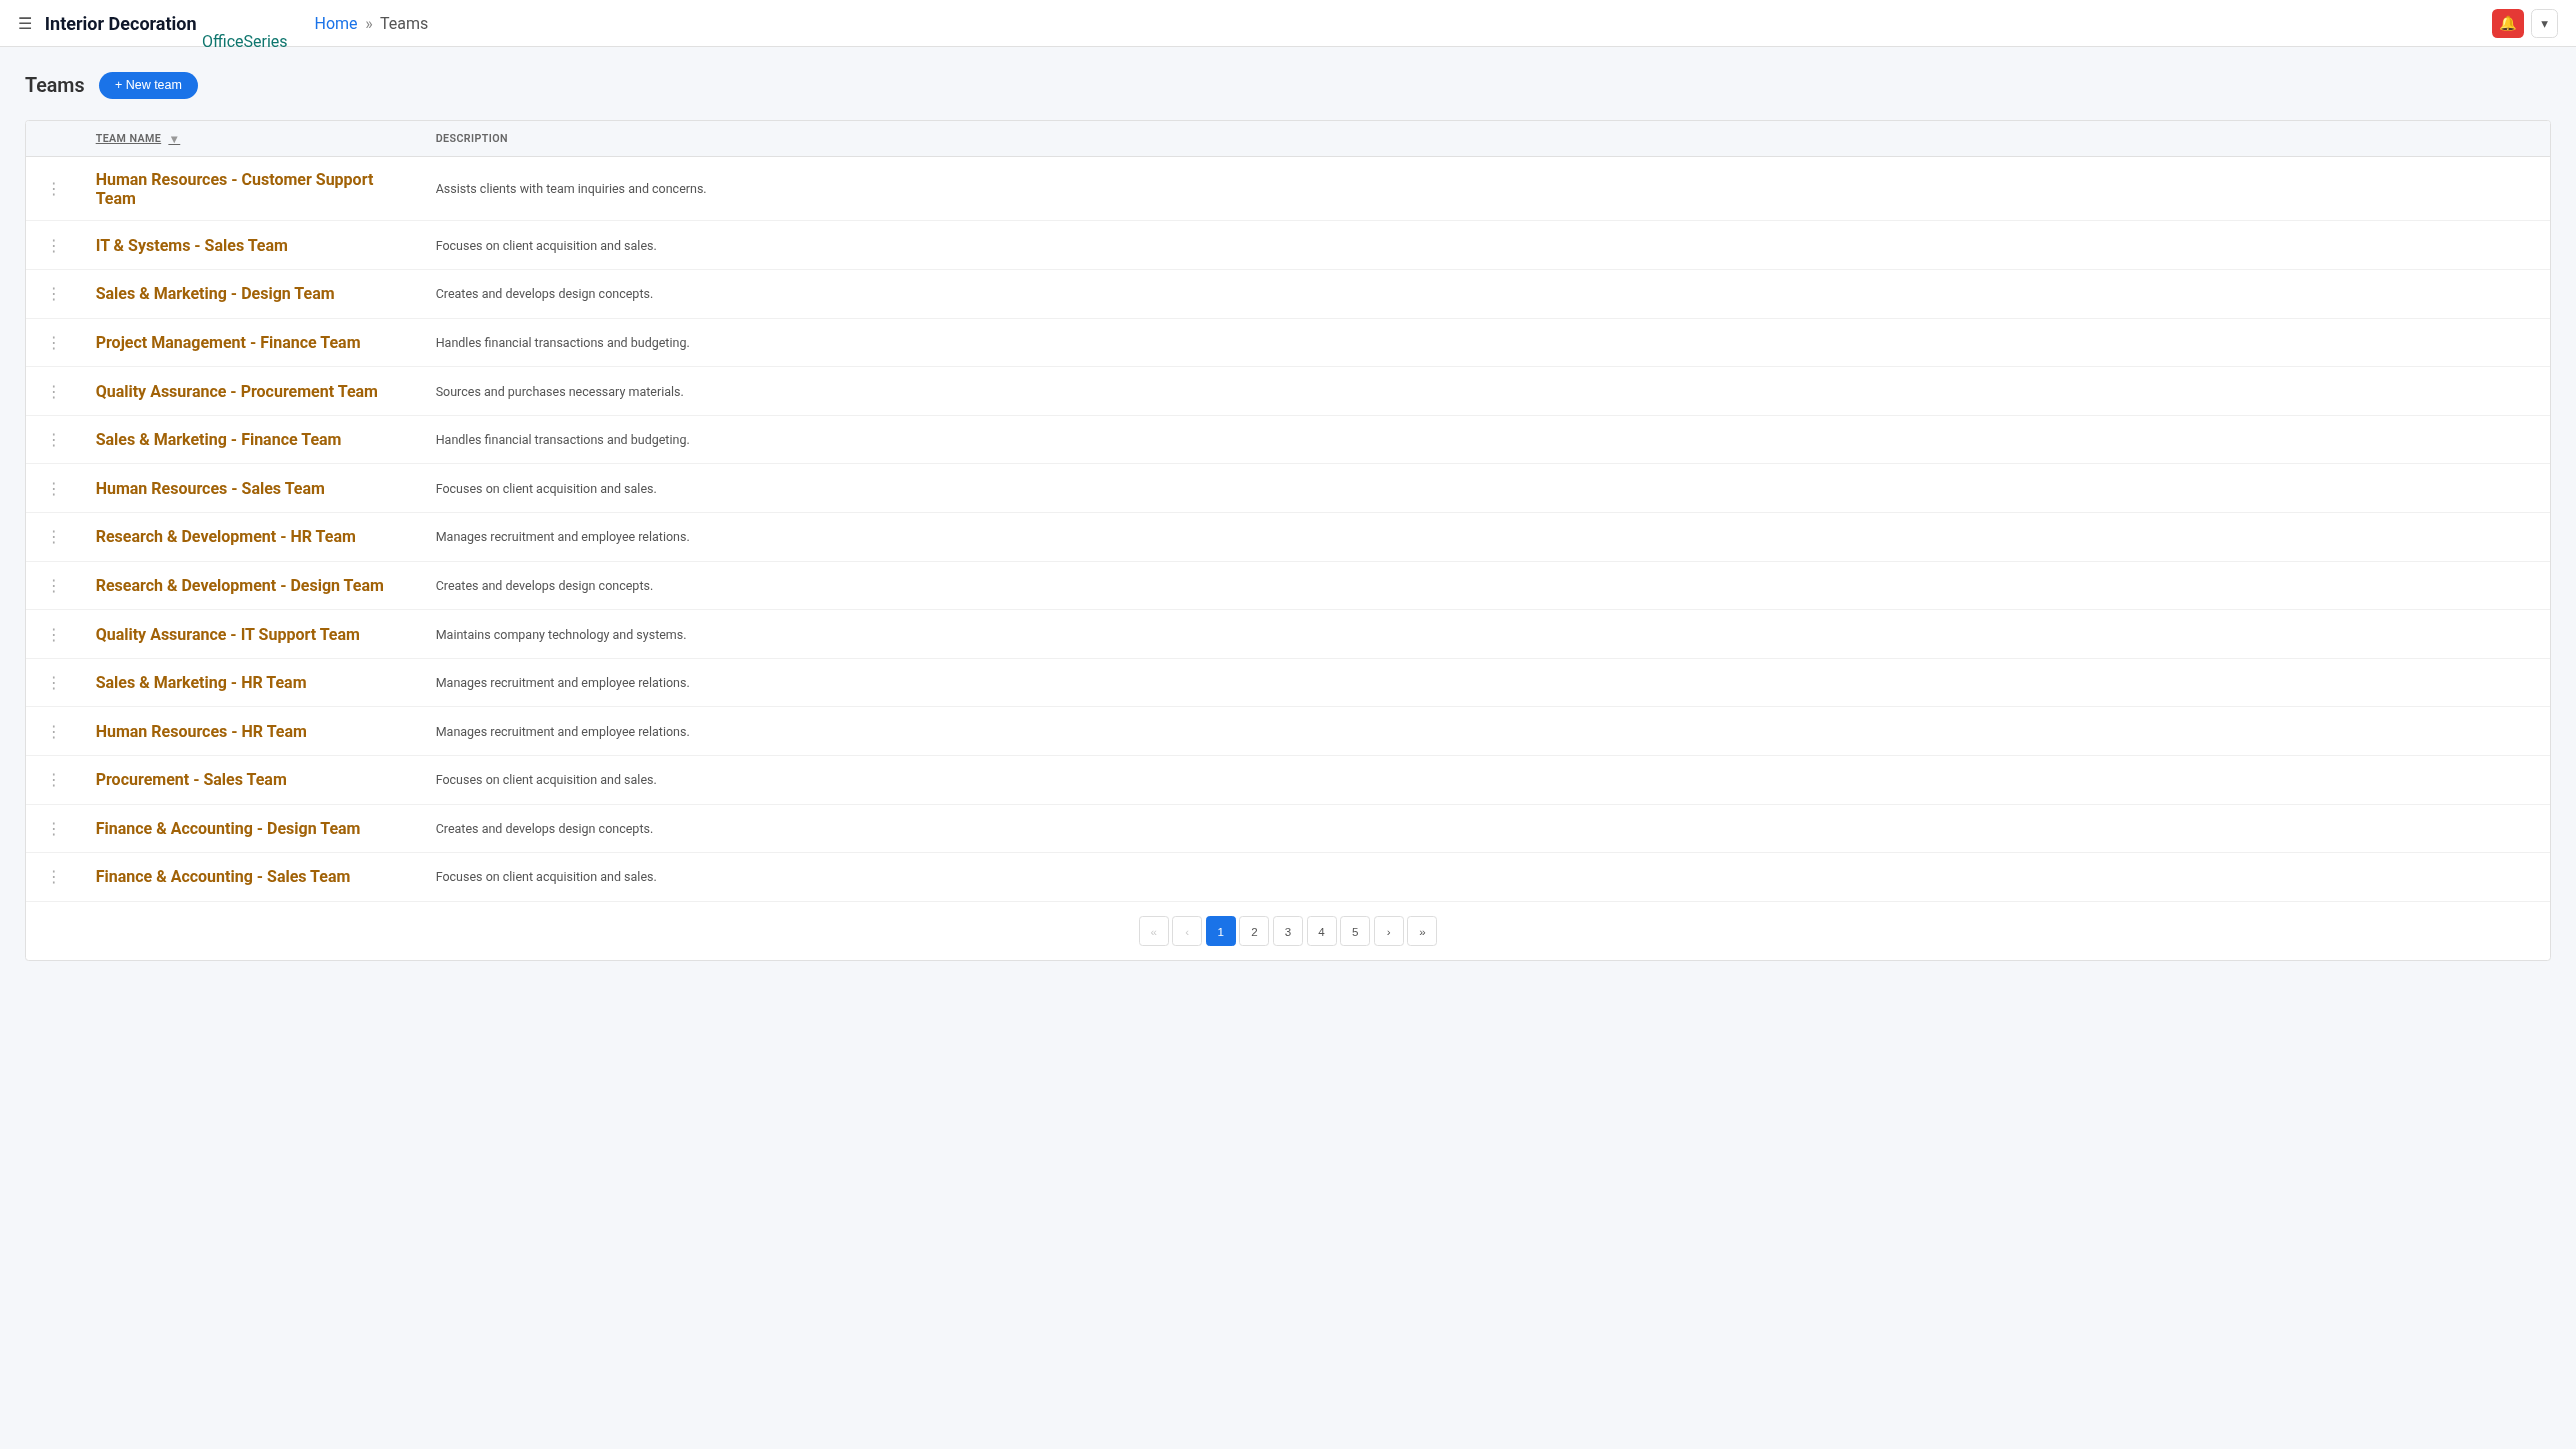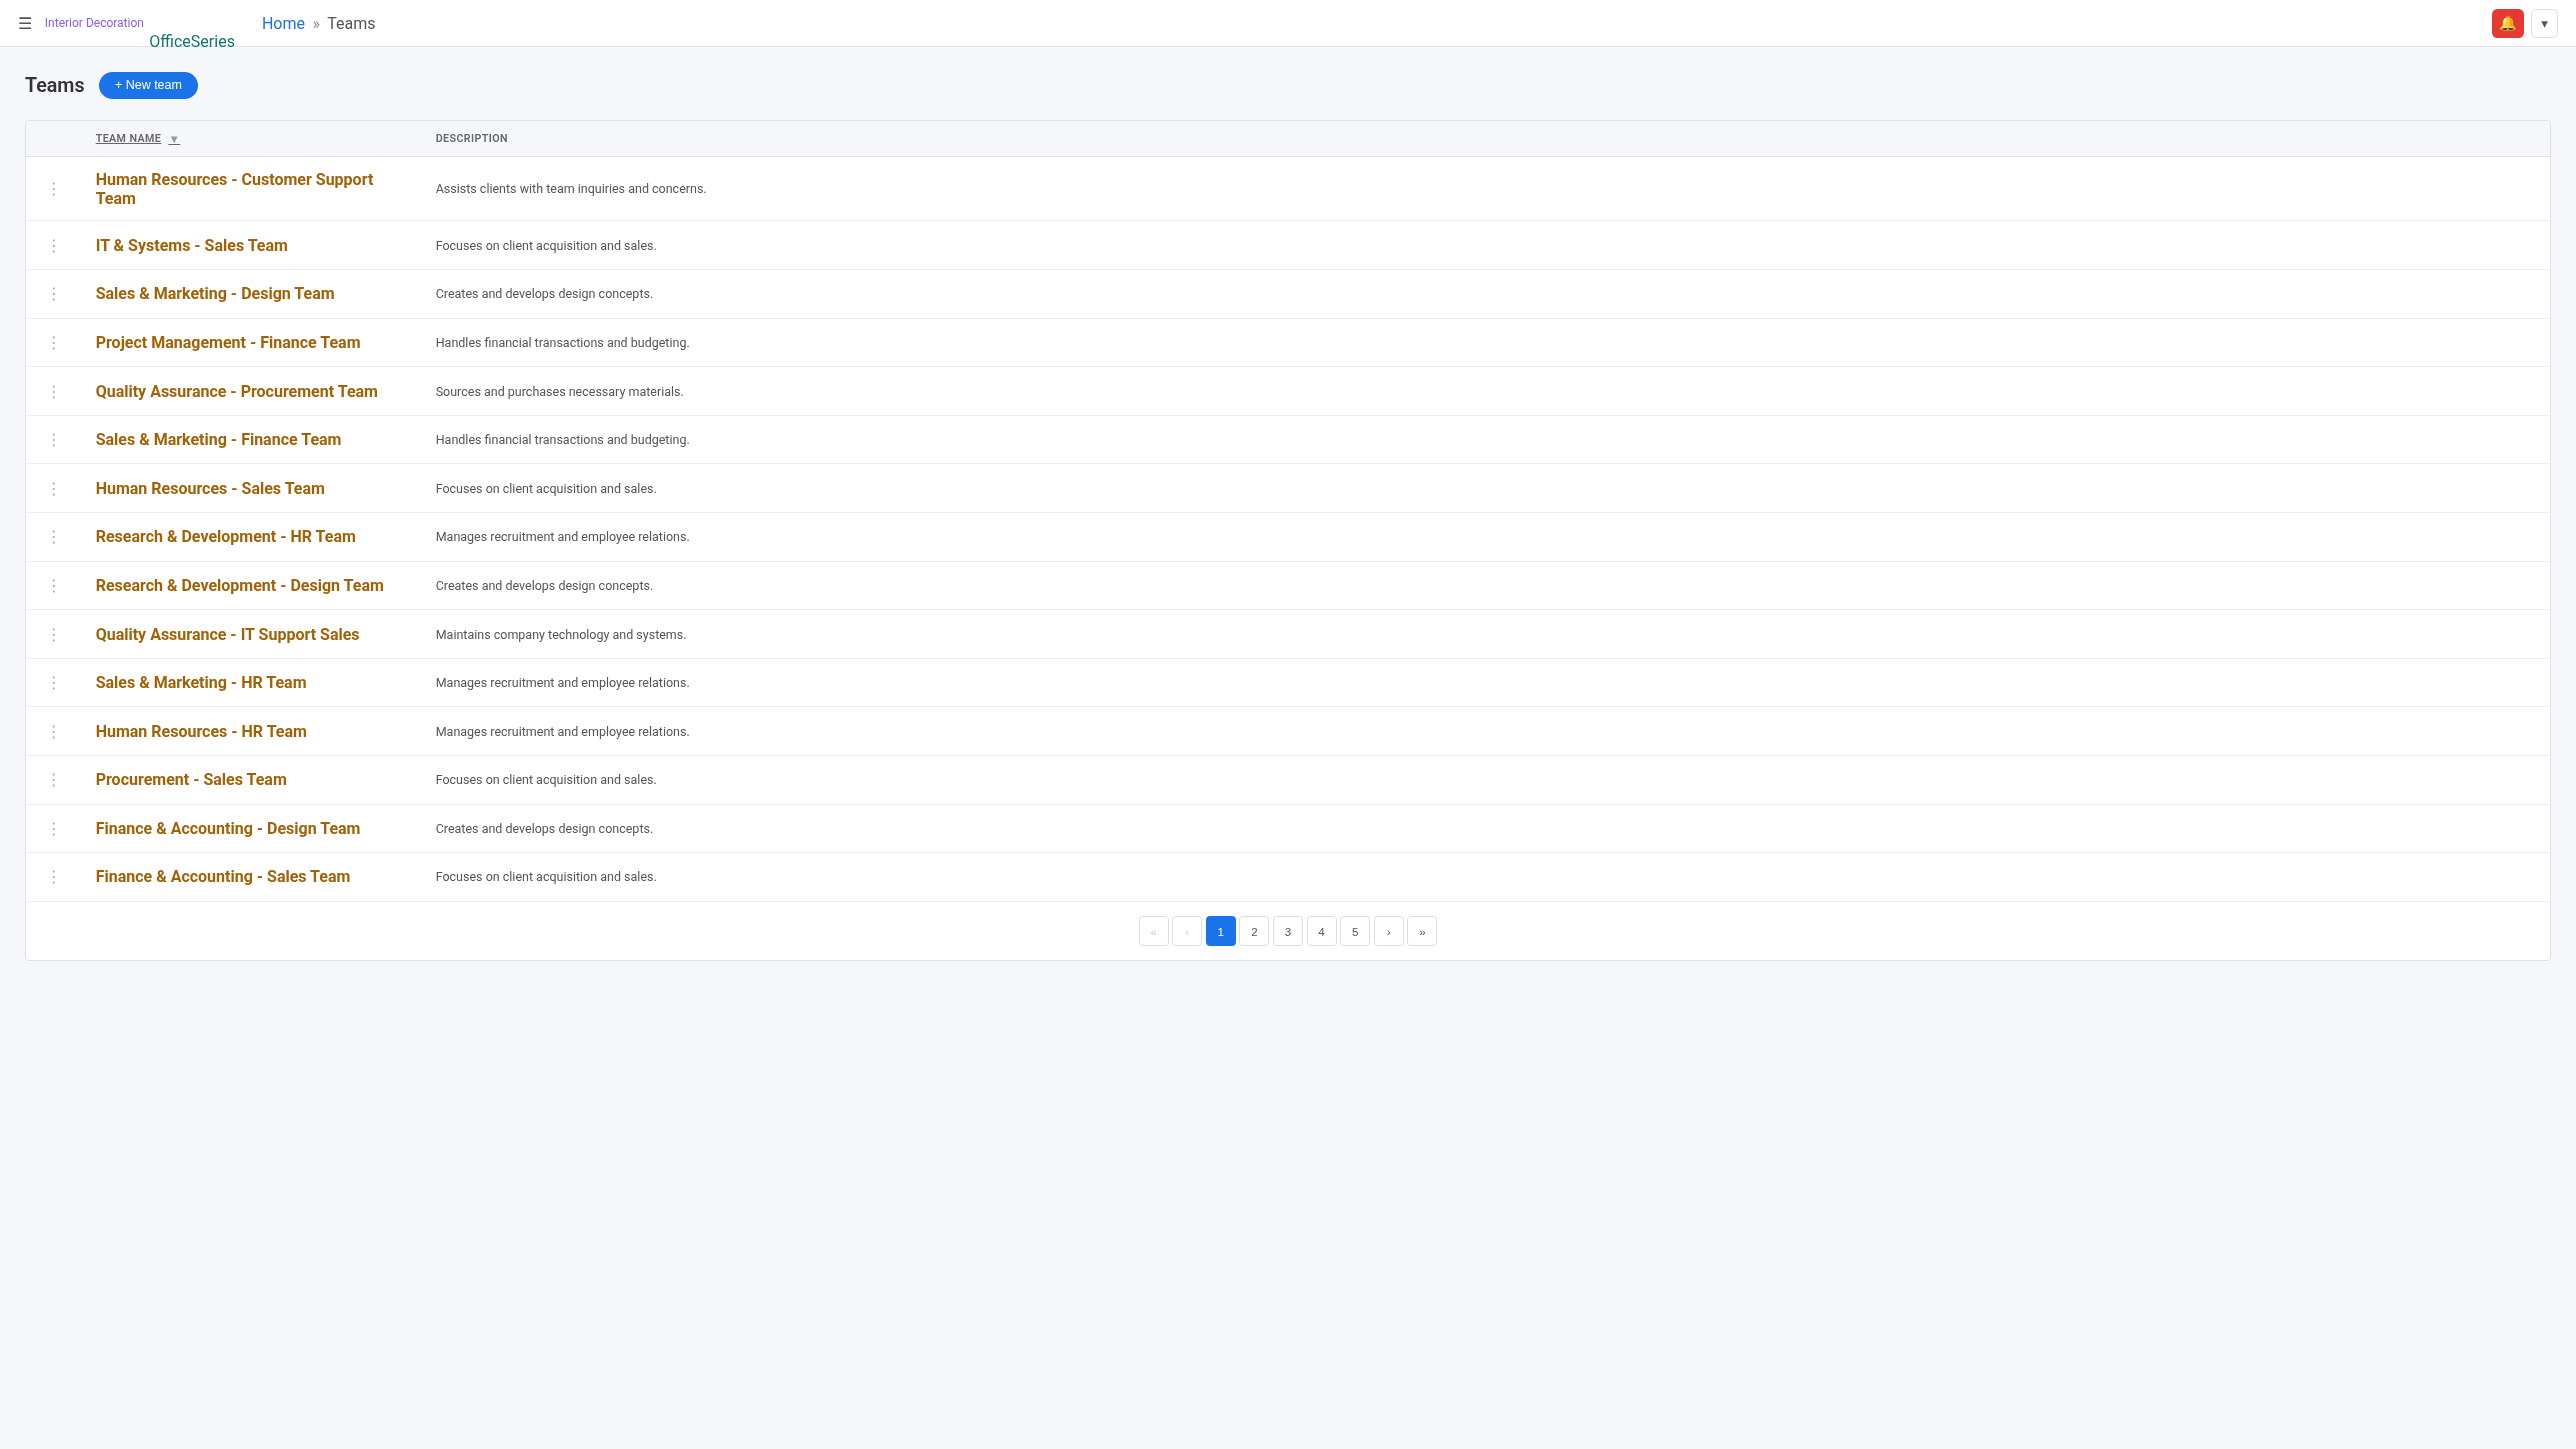--- a/index.html
+++ b/index.html
@@ -15,23 +15,23 @@
       height: 47px;
       position: relative;
     }
     .header-menu-icon {
       margin-right: 12.5px;
       cursor: pointer;
       color: #555;
       font-size: 16px;
     }
     .header-title {
-      font-size: 12px;
-      font-weight: 400;
-      color: #8b5cf6;
+      font-size: 18px;
+      font-weight: 700;
+      color: #0f172a;
       margin-right: 5.4px;
     }
     .header-subtitle {
       font-size: 16px;
       color: #0f766e;
       margin-right: 27px;
       margin-top: 36px;
     }
     .header-breadcrumb {
       font-size: 16px;
@@ -294,21 +294,21 @@
             <td><a href="#" class="team-link">Research &amp; Development - HR Team</a></td>
             <td><span class="desc-text">Manages recruitment and employee relations.</span></td>
           </tr>
           <tr>
             <td class="col-action"><span class="action-dots">⋮</span></td>
             <td><a href="#" class="team-link">Research &amp; Development - Design Team</a></td>
             <td><span class="desc-text">Creates and develops design concepts.</span></td>
           </tr>
           <tr>
             <td class="col-action"><span class="action-dots">⋮</span></td>
-            <td><a href="#" class="team-link">Quality Assurance - IT Support Sales</a></td>
+            <td><a href="#" class="team-link">Quality Assurance - IT Support Team</a></td>
             <td><span class="desc-text">Maintains company technology and systems.</span></td>
           </tr>
           <tr>
             <td class="col-action"><span class="action-dots">⋮</span></td>
             <td><a href="#" class="team-link">Sales &amp; Marketing - HR Team</a></td>
             <td><span class="desc-text">Manages recruitment and employee relations.</span></td>
           </tr>
           <tr>
             <td class="col-action"><span class="action-dots">⋮</span></td>
             <td><a href="#" class="team-link">Human Resources - HR Team</a></td>

